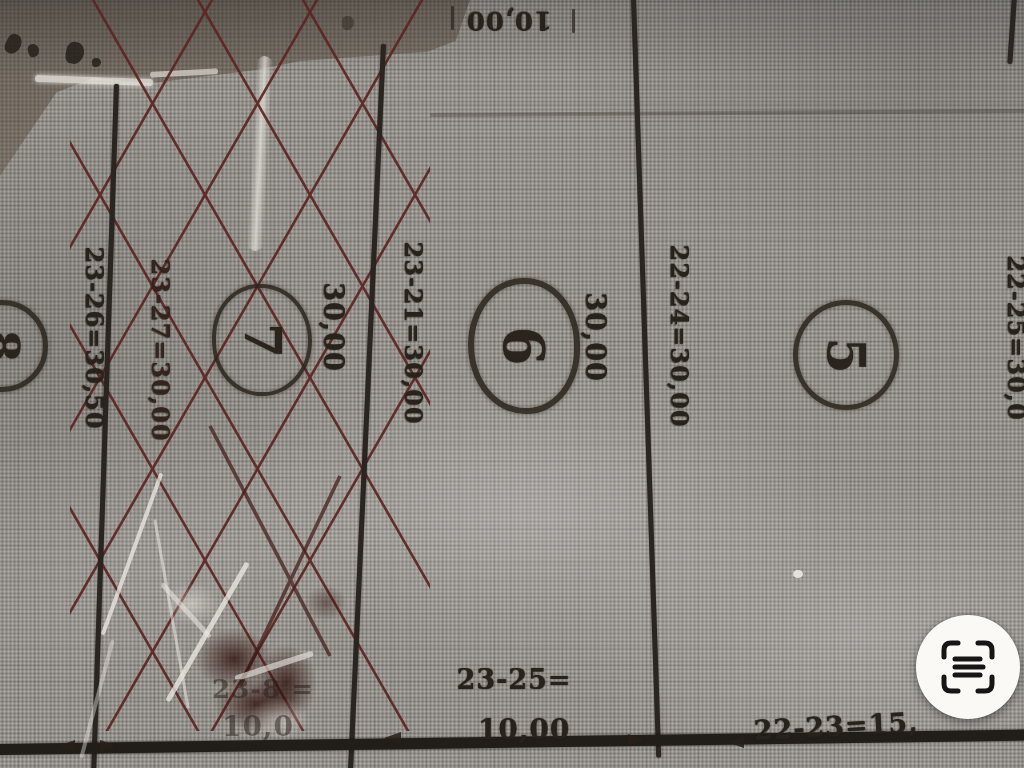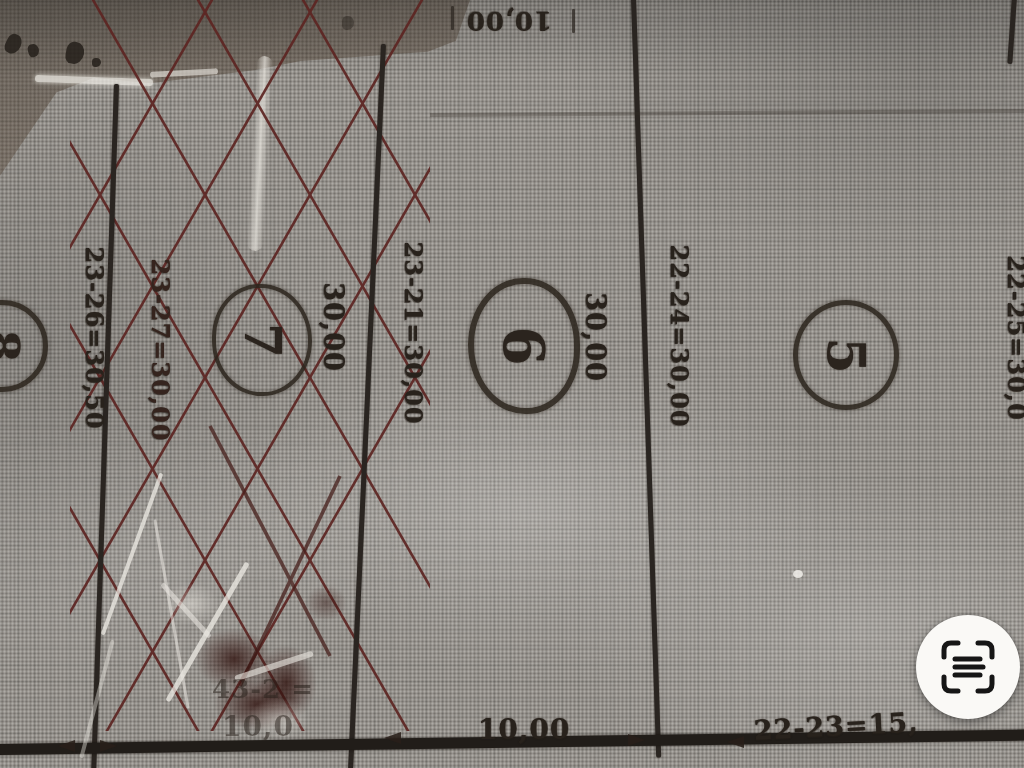--- a/index.html
+++ b/index.html
@@ -145,23 +145,24 @@
   <div class="ink rot90" style="left:94px;top:338px;font-size:24px;">23-26=30,50</div>
   <div class="ink rot90" style="left:160px;top:350px;font-size:24px;color:#35241e;">23-27=30,00</div>
   <div class="ink rot90" style="left:413px;top:333px;font-size:24px;">23-21=30,00</div>
   <div class="ink rot90" style="left:679px;top:336px;font-size:24px;">22-24=30,00</div>
   <div class="ink rot90" style="left:1016px;top:338px;font-size:24px;">22-25=30,0</div>
 
   <div class="ink rot180" style="left:509px;top:21px;font-size:26px;">10,00</div>
   <div class="tick" style="left:451px;top:6px;height:24px;"></div>
   <div class="tick" style="left:572px;top:9px;height:24px;"></div>
 
+  <div class="ink rot0" style="left:514px;top:679px;font-size:27px;">23-25=</div>
   <div class="ink rot0" style="left:524px;top:729px;font-size:28px;">10,00</div>
   <div class="ink" style="left:836px;top:726px;font-size:27px;transform:translate(-50%,-50%) rotate(-3deg);">22-23=15,</div>
-  <div class="ink rot0 faded" style="left:263px;top:689px;font-size:26px;">43-2 =</div>
+  <div class="ink rot0 faded" style="left:263px;top:689px;font-size:26px;">23-8 =</div>
   <div class="ink rot0 faded" style="left:258px;top:726px;font-size:28px;">10,0</div>
 
   <div class="arr arr-l" style="left:384px;top:732px;"></div>
   <div class="arr arr-r" style="left:628px;top:734px;"></div>
   <div class="arr arr-l" style="left:727px;top:736px;"></div>
   <div class="arr arr-l" style="left:58px;top:740px;"></div>
   <div class="arr arr-r" style="left:100px;top:740px;"></div>
 
   <div class="scan-btn" title="">
     <svg width="60" height="60" viewBox="0 0 60 60" fill="none" stroke="#161616" stroke-width="5" stroke-linecap="round">

